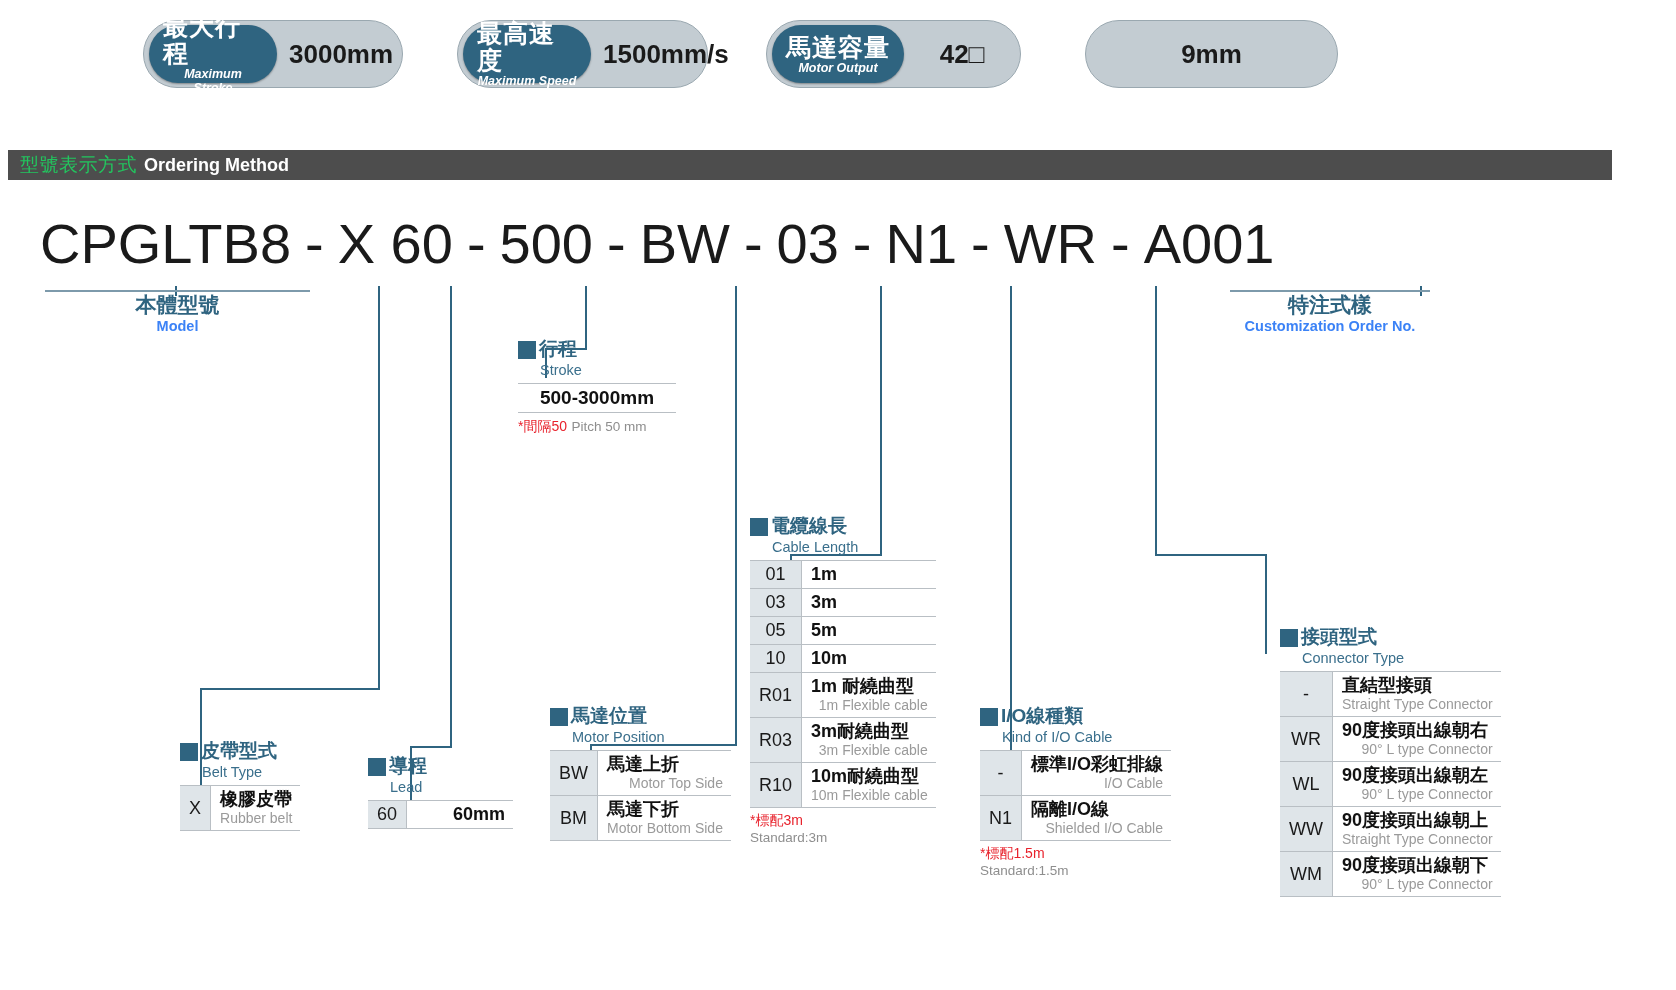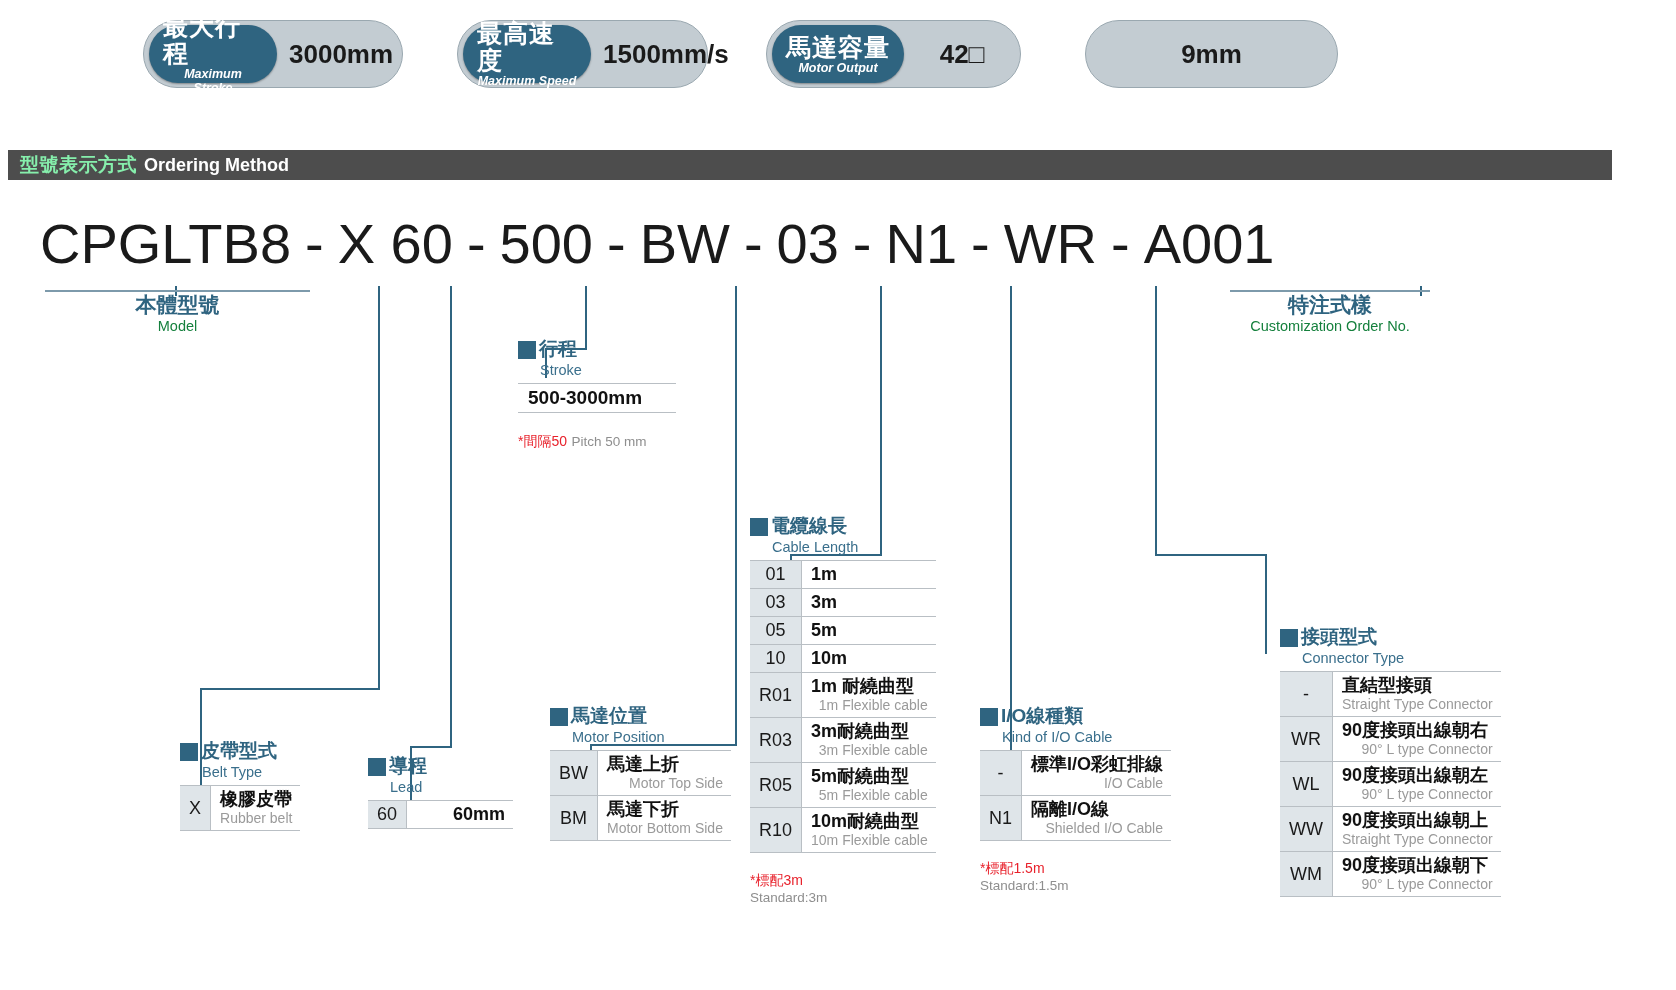--- a/index.html
+++ b/index.html
@@ -29,21 +29,21 @@
   .badge-val {
     flex: 1; text-align: center; font-size: 26px; font-weight: bold;
     color: #1a1a1a; padding: 0 12px; white-space: nowrap;
   }
 
   
   #hdr-bar {
     position: absolute; left: 8px; top: 150px; width: 1604px; height: 30px;
     background: #4d4d4d; display: flex; align-items: center; padding-left: 12px;
   }
-  #hdr-bar .cn { color: #86efac; font-size: 19px; font-weight: bold; letter-spacing: .5px; }
+  #hdr-bar .cn { color: #22c55e; font-size: 19px; font-weight: normal; letter-spacing: .5px; }
   #hdr-bar .en { color: #fff; font-size: 18px; font-weight: bold; margin-left: 7px; }
 
   
   #code-line {
     position: absolute; left: 40px; top: 212px; width: 1420px; height: 62px;
     display: flex; align-items: center; font-size: 56px; color: #1a1a1a;
     font-family: "Liberation Sans", sans-serif; letter-spacing: 0px;
   }
   .code-seg { white-space: pre; }
   .code-dash { padding: 0 14px; }
@@ -64,43 +64,43 @@
     margin-left: 3px; white-space: nowrap;
   }
   .ttl-en {
     font-size: 14.5px; color: #3a6f8c; line-height: 18px; margin-left: 22px;
     white-space: nowrap; margin-top: 1px;
   }
 
   
   .plain-ttl { text-align: center; }
   .plain-ttl .cn { font-size: 21px; font-weight: bold; color: #2f6480; line-height: 25px; }
-  .plain-ttl .en { font-size: 14.5px; color: #15803d; line-height: 18px; }
+  .plain-ttl .en { font-size: 14.5px; color: #3b82f6; line-height: 18px; font-weight: bold; }
   .topbar { border-top: 2px solid #7d9aab; }
 
   
   .tbl { border-collapse: collapse; margin-top: 4px; }
   .tbl tr { border-top: 1px solid #b9bfc4; }
   .tbl tr:last-child { border-bottom: 1px solid #b9bfc4; }
   .tbl td.code {
     background: #dfe5e9; text-align: center; font-size: 18px; color: #1a1a1a;
     padding: 3px 9px; white-space: nowrap; border-right: 1px solid #b9bfc4;
   }
   .tbl td.val { padding: 2px 8px 3px 9px; background: #ffffff; white-space: nowrap; }
   .v-cn { font-size: 18px; font-weight: bold; color: #111; line-height: 22px; }
   .v-en { font-size: 14px; color: #9a9a9a; line-height: 17px; text-align: right; }
   .single .v-cn { font-size: 18px; font-weight: bold; }
 
   
   .valbox {
     border-top: 1px solid #b9bfc4; border-bottom: 1px solid #b9bfc4;
     font-size: 19px; font-weight: bold; color: #111; padding: 3px 10px;
-    white-space: nowrap; margin-top: 4px;
-  }
-  .note { margin-top: 19px; white-space: nowrap; }
+    text-align: center; white-space: nowrap; margin-top: 4px;
+  }
+  .note { margin-top: 4px; white-space: nowrap; }
   .note .r { color: #e8212b; font-size: 14px; }
   .note .g { color: #8e8e8e; font-size: 13.5px; }
 </style>
 </head>
 <body>
 
 <div id="root">
 
   <div class="badge" style="left:143px;width:260px;">
     <div class="badge-pill">
@@ -310,27 +310,20 @@
         </td>
       </tr>
       <tr>
         <td class="code">R03</td>
         <td class="val">
           <div class="v-cn">3m耐繞曲型</div>
           <div class="v-en">3m Flexible cable</div>
         </td>
       </tr>
       <tr>
-        <td class="code">R05</td>
-        <td class="val">
-          <div class="v-cn">5m耐繞曲型</div>
-          <div class="v-en">5m Flexible cable</div>
-        </td>
-      </tr>
-      <tr>
         <td class="code">R10</td>
         <td class="val">
           <div class="v-cn">10m耐繞曲型</div>
           <div class="v-en">10m Flexible cable</div>
         </td>
       </tr>
     </tbody>
       </table>
     <div class="note">
       <div class="r">*標配3m</div>

